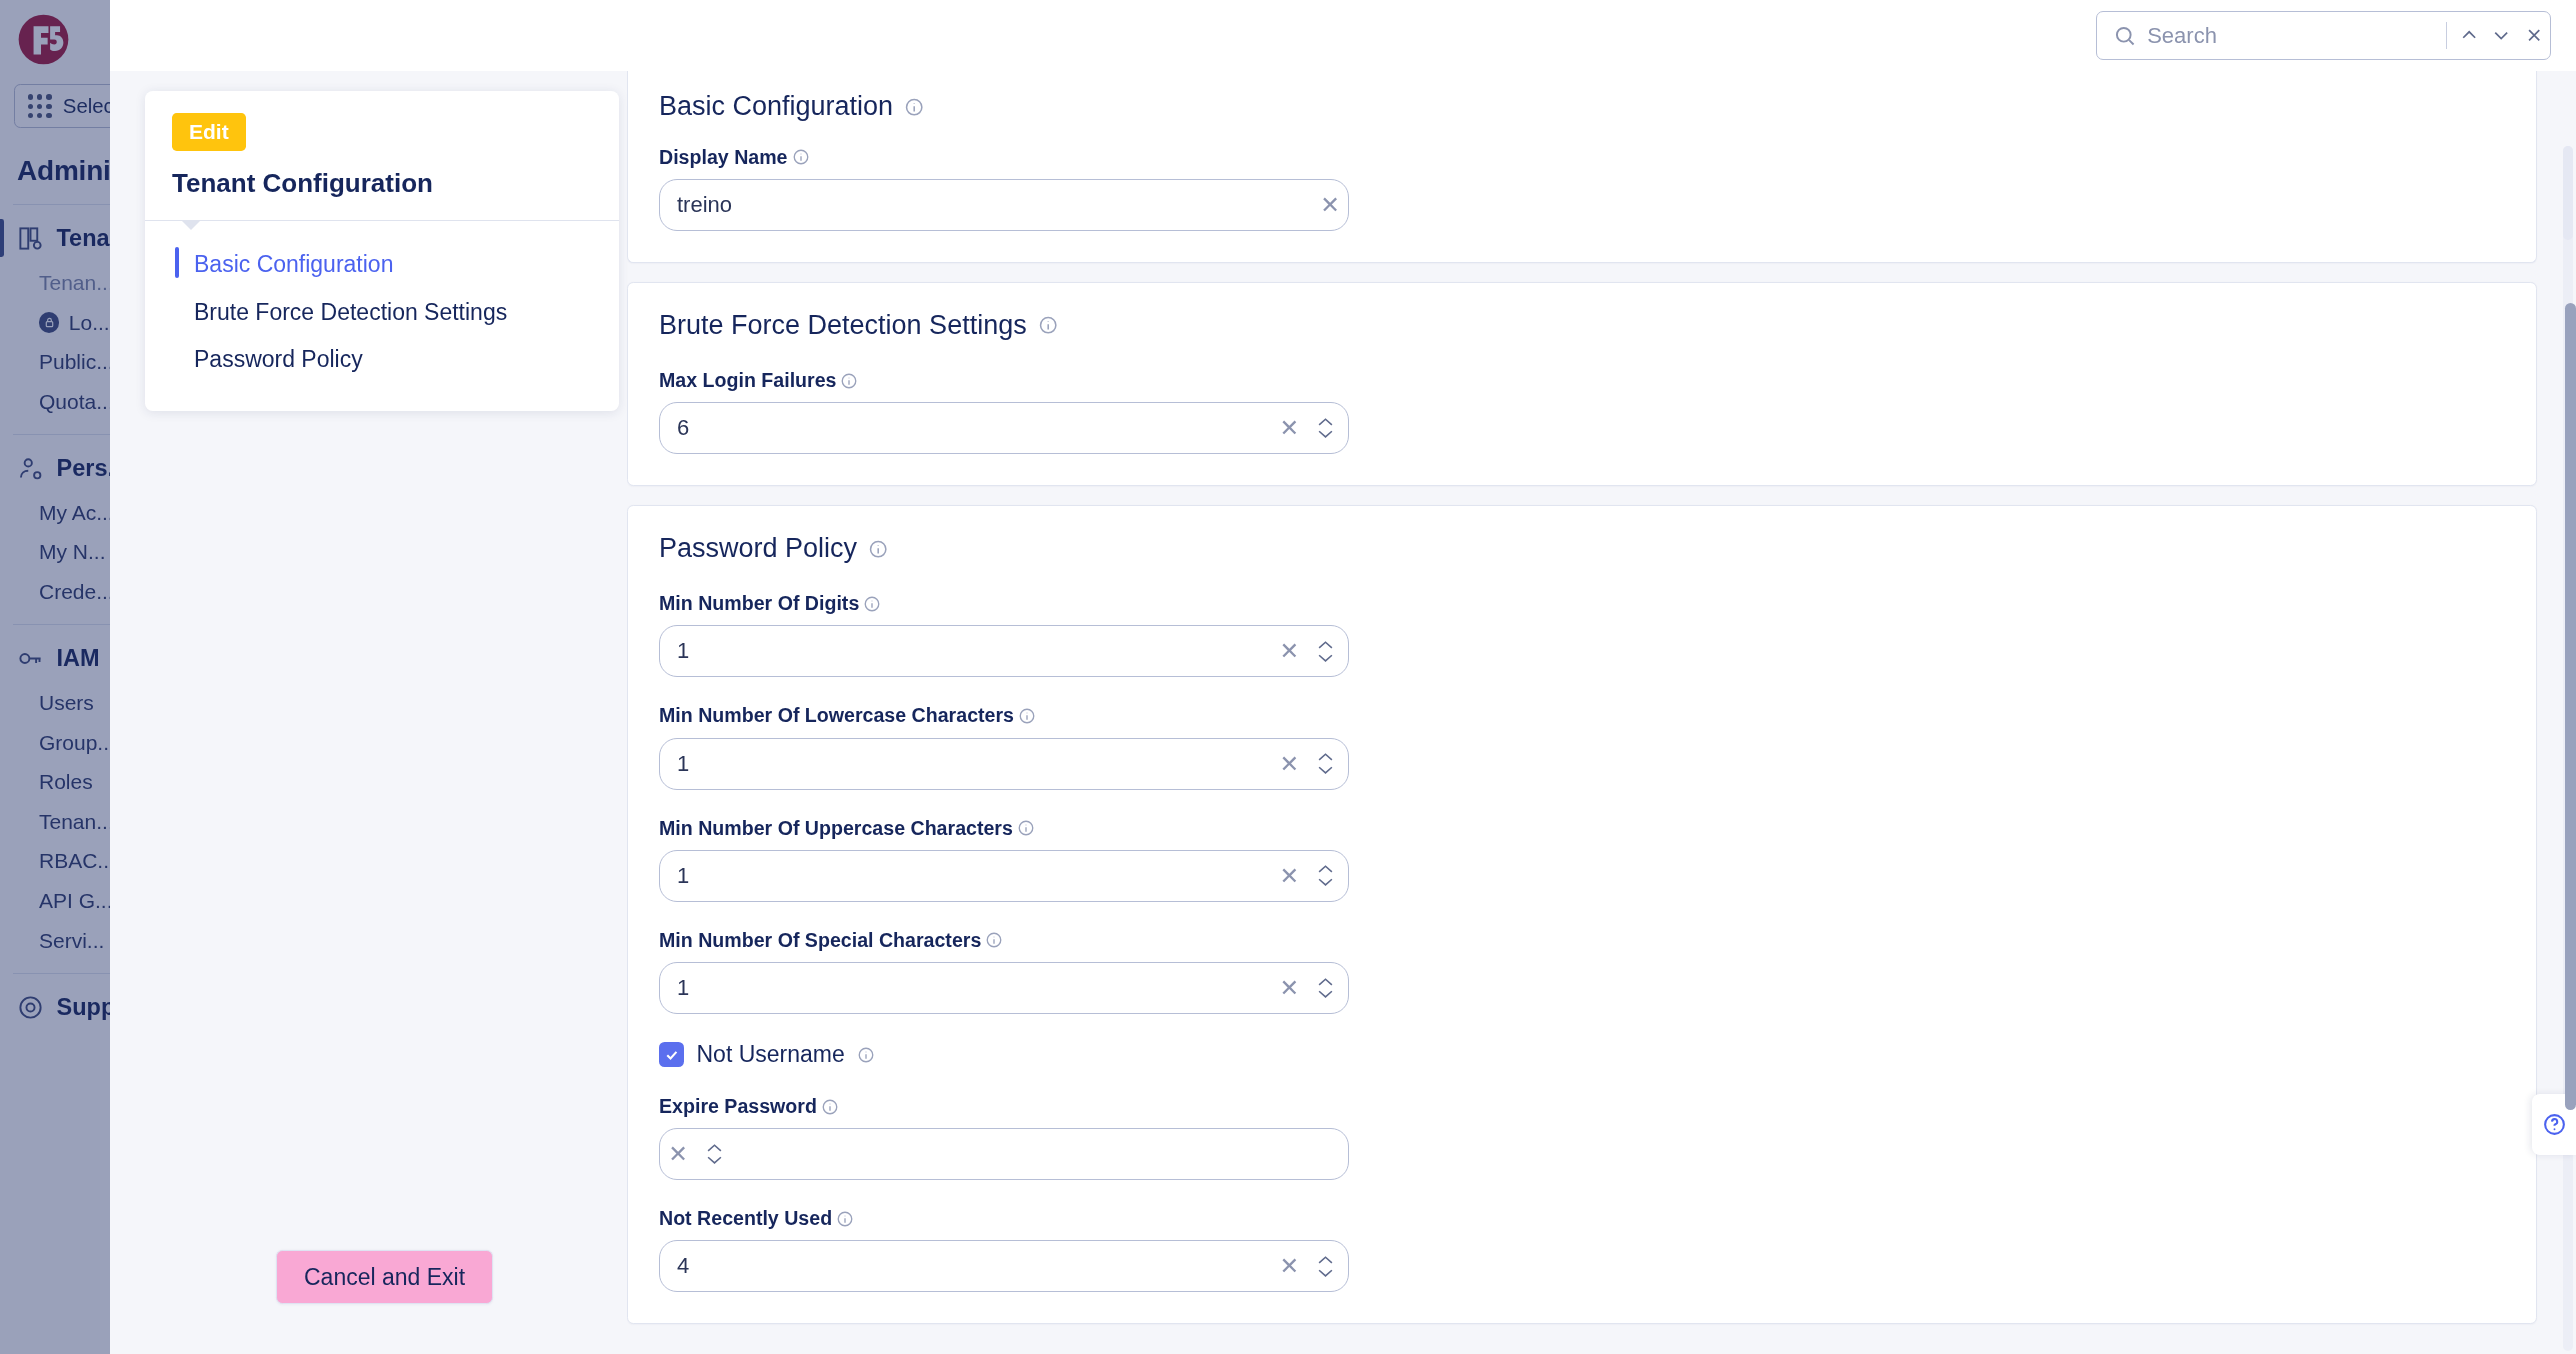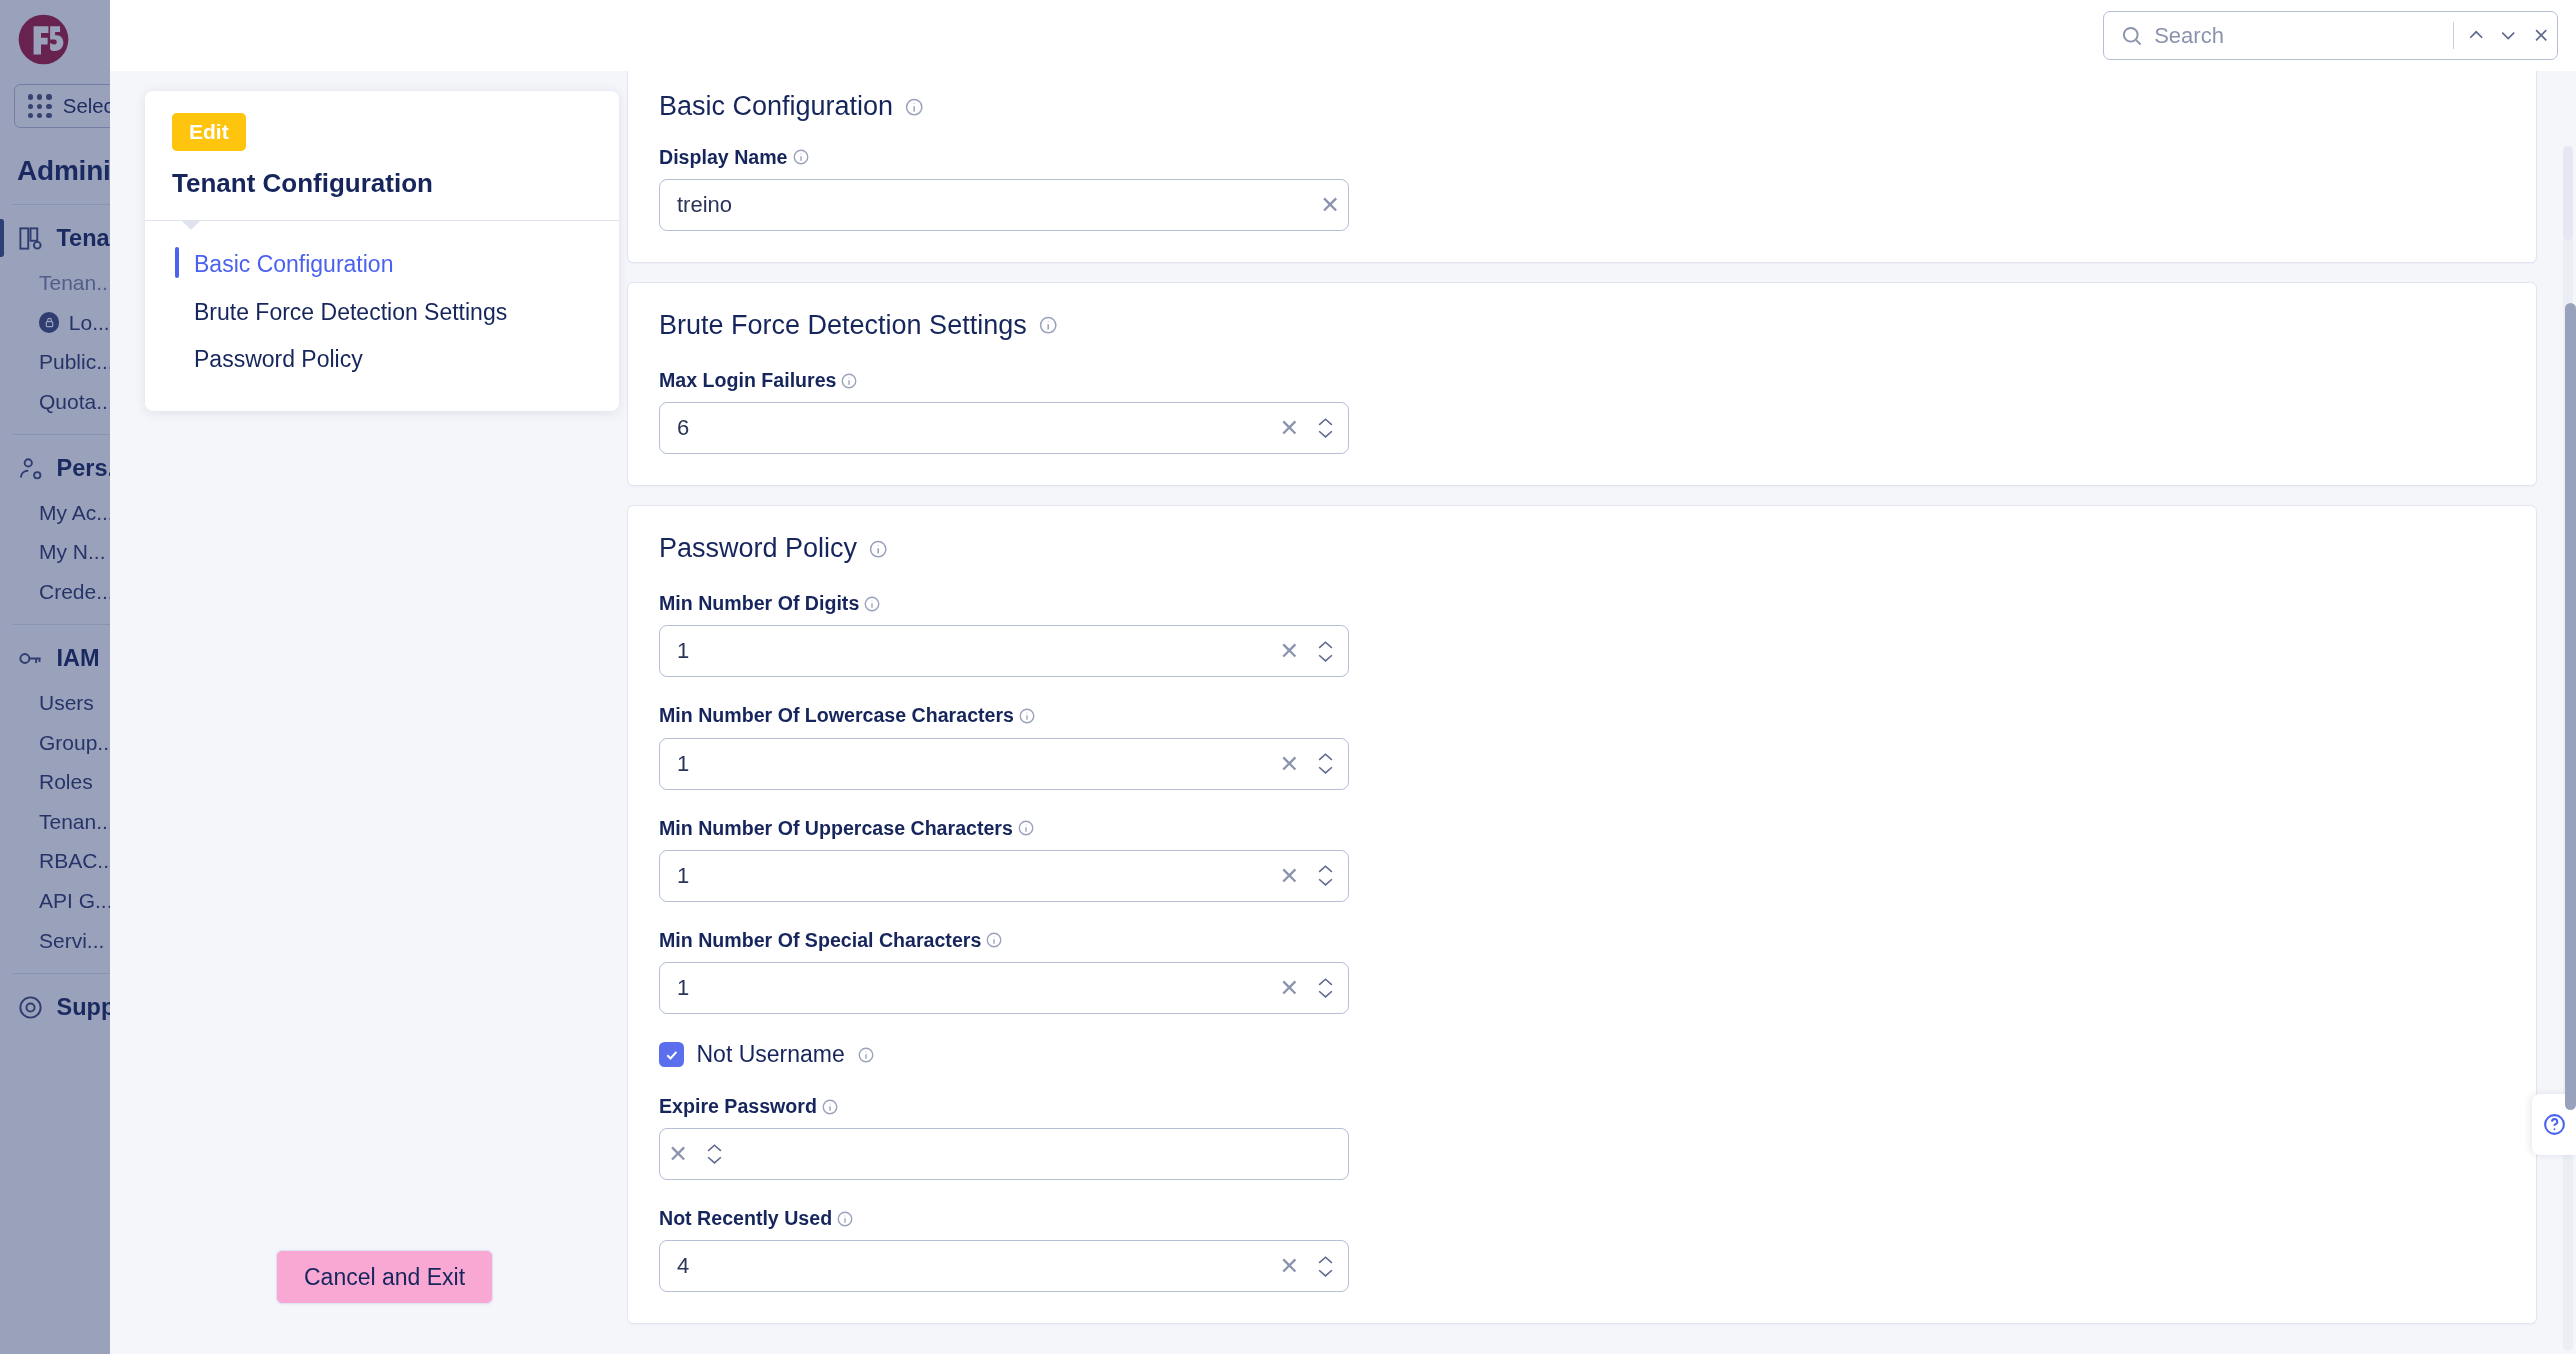--- a/index.html
+++ b/index.html
@@ -73,21 +73,21 @@
   
   #wizard {
     position: absolute; left: 110px; top: 0; right: 0; bottom: 0;
     background: #ffffff;
     display: flex; flex-direction: column;
   }
 
   #wizard-top {
     height: 71px; flex: 0 0 71px; background: #ffffff;
     display: flex; align-items: center; justify-content: flex-end;
-    padding-right: 18px; position: relative; z-index: 5;
+    padding-right: 25px; position: relative; z-index: 5;
   }
   .search-box {
     width: 455px; height: 49px;
     border: 1.2px solid #b6bed6; border-radius: 7px;
     display: flex; align-items: center; padding: 0 4.7px 0 15.7px; gap: 11px;
     background: #fff;
   }
   .search-box .mag { flex: 0 0 auto; }
   .search-input {
     flex: 1 1 auto; border: none; outline: none; background: transparent;
@@ -167,21 +167,21 @@
   .card.first .card-title { margin-bottom: 23.5px; }
 
   .field { margin-bottom: 27px; }
   .field:last-child { margin-bottom: 0; }
   .field-label {
     display: flex; align-items: center; gap: 4px;
     font-size: 19.6px; font-weight: bold; color: #16265c; margin-bottom: 10.2px;
   }
   .input-wrap {
     width: 690px; height: 52px;
-    border: 1.2px solid #b6bed6; border-radius: 8px;
+    border: 1.2px solid #b6bed6; border-radius: 18px;
     display: flex; align-items: center; background: #fff;
   }
   .input-wrap input {
     flex: 1 1 auto; border: none; outline: none; background: transparent;
     font-family: "Liberation Sans", sans-serif; font-size: 22px; color: #2b3558;
     padding: 0 12.5px 0 17px; min-width: 0;
   }
   .clear-x {
     flex: 0 0 auto; width: 36px; height: 36px; cursor: pointer;
     display: flex; align-items: center; justify-content: center;

